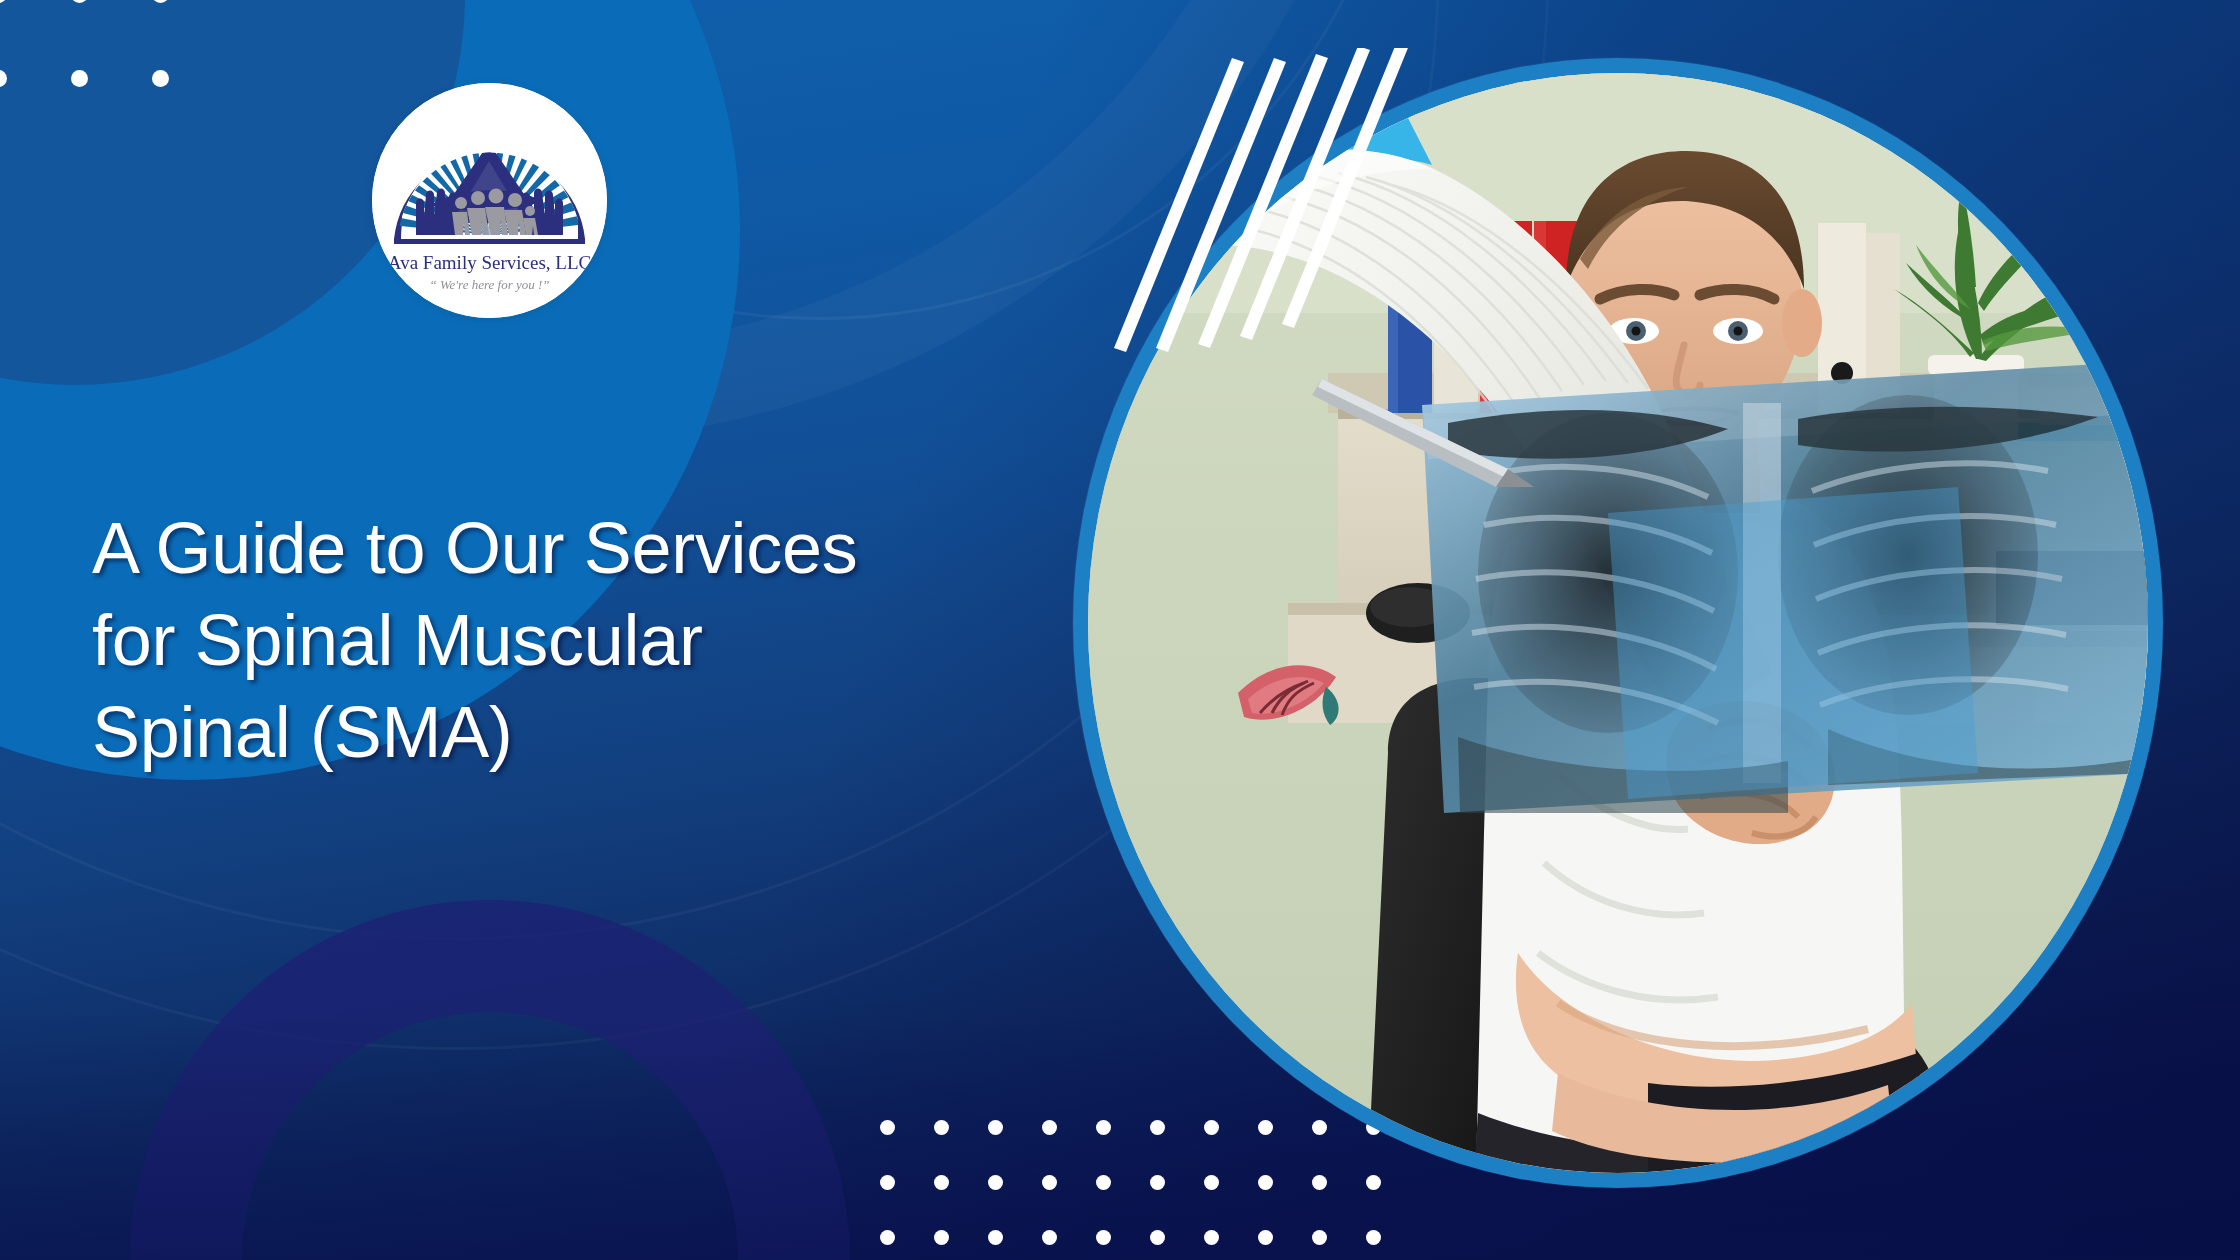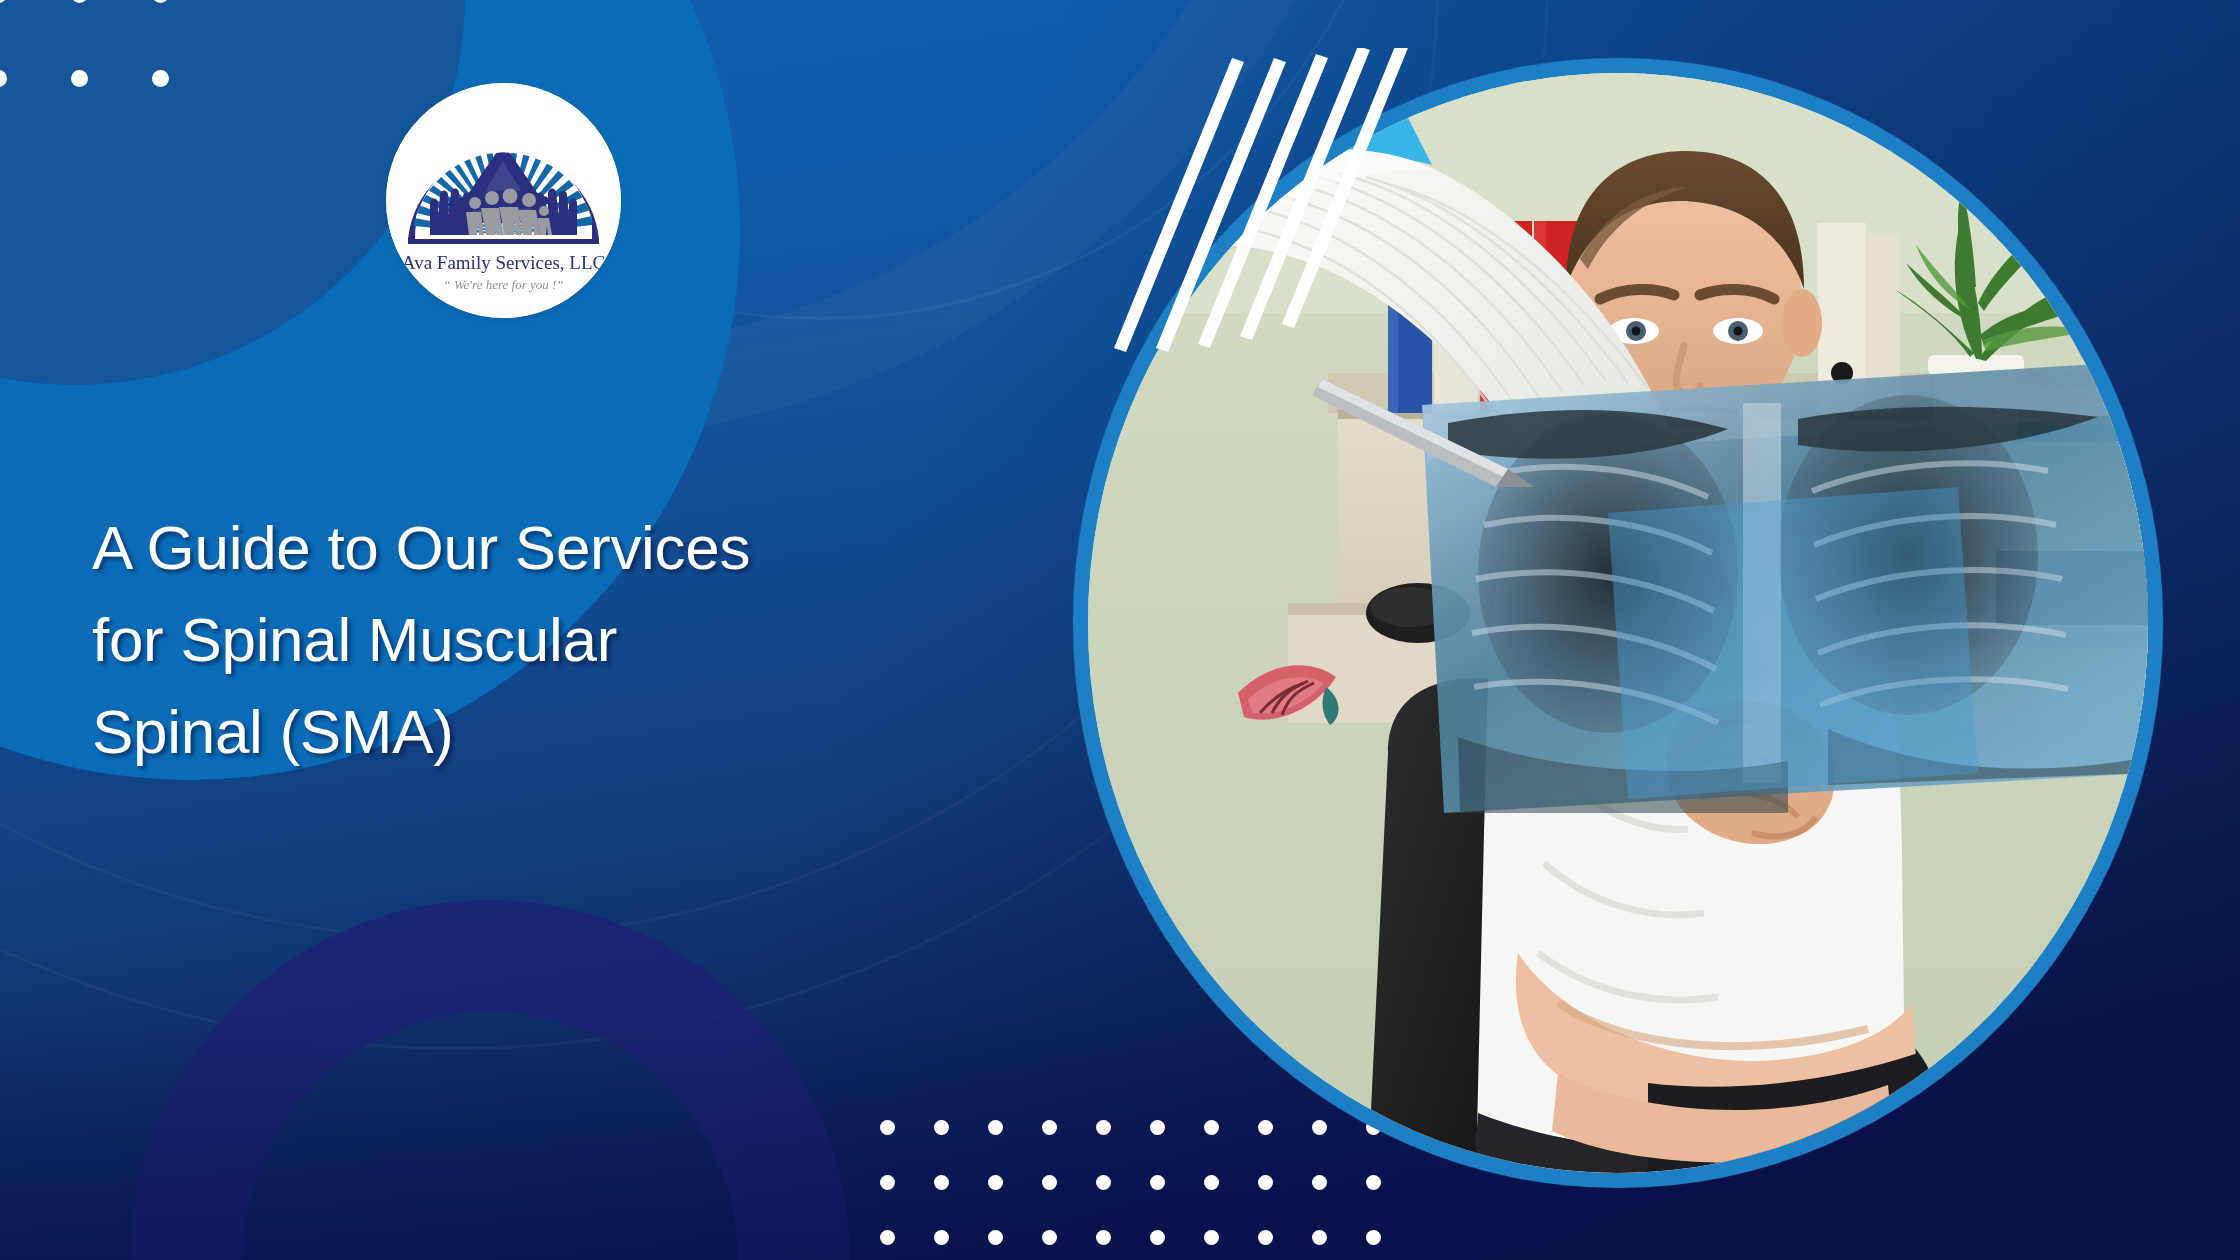--- a/index.html
+++ b/index.html
@@ -81,35 +81,35 @@
 
   
   .bot-dots { position:absolute; left:880px; top:1120px; pointer-events:none; }
   .bot-dots span {
     position:absolute; width:15px; height:15px; border-radius:50%;
     background:#ffffff;
   }
 
   
   .logo-wrap {
-    position:absolute; left:386px; top:83px;
+    position:absolute; left:372px; top:83px;
     width:235px; height:235px;
     border-radius:50%;
     background:#ffffff;
     display:flex; align-items:flex-start; justify-content:center;
     box-shadow:0 2px 10px rgba(0,0,0,.10);
   }
   .logo-svg { width:235px; height:235px; display:block; }
 
   
   .headline {
     position:absolute; left:92px; top:502px;
     width:1010px;
     color:#ffffff;
-    font-size:62px;
+    font-size:72px;
     line-height:92px;
     letter-spacing:-.3px;
     font-weight:400;
     text-shadow:3px 3px 4px rgba(3,10,45,.55);
   }
   .headline b { font-weight:400; }
 
   
   .photo-ring {
     position:absolute; left:1073px; top:58px;

